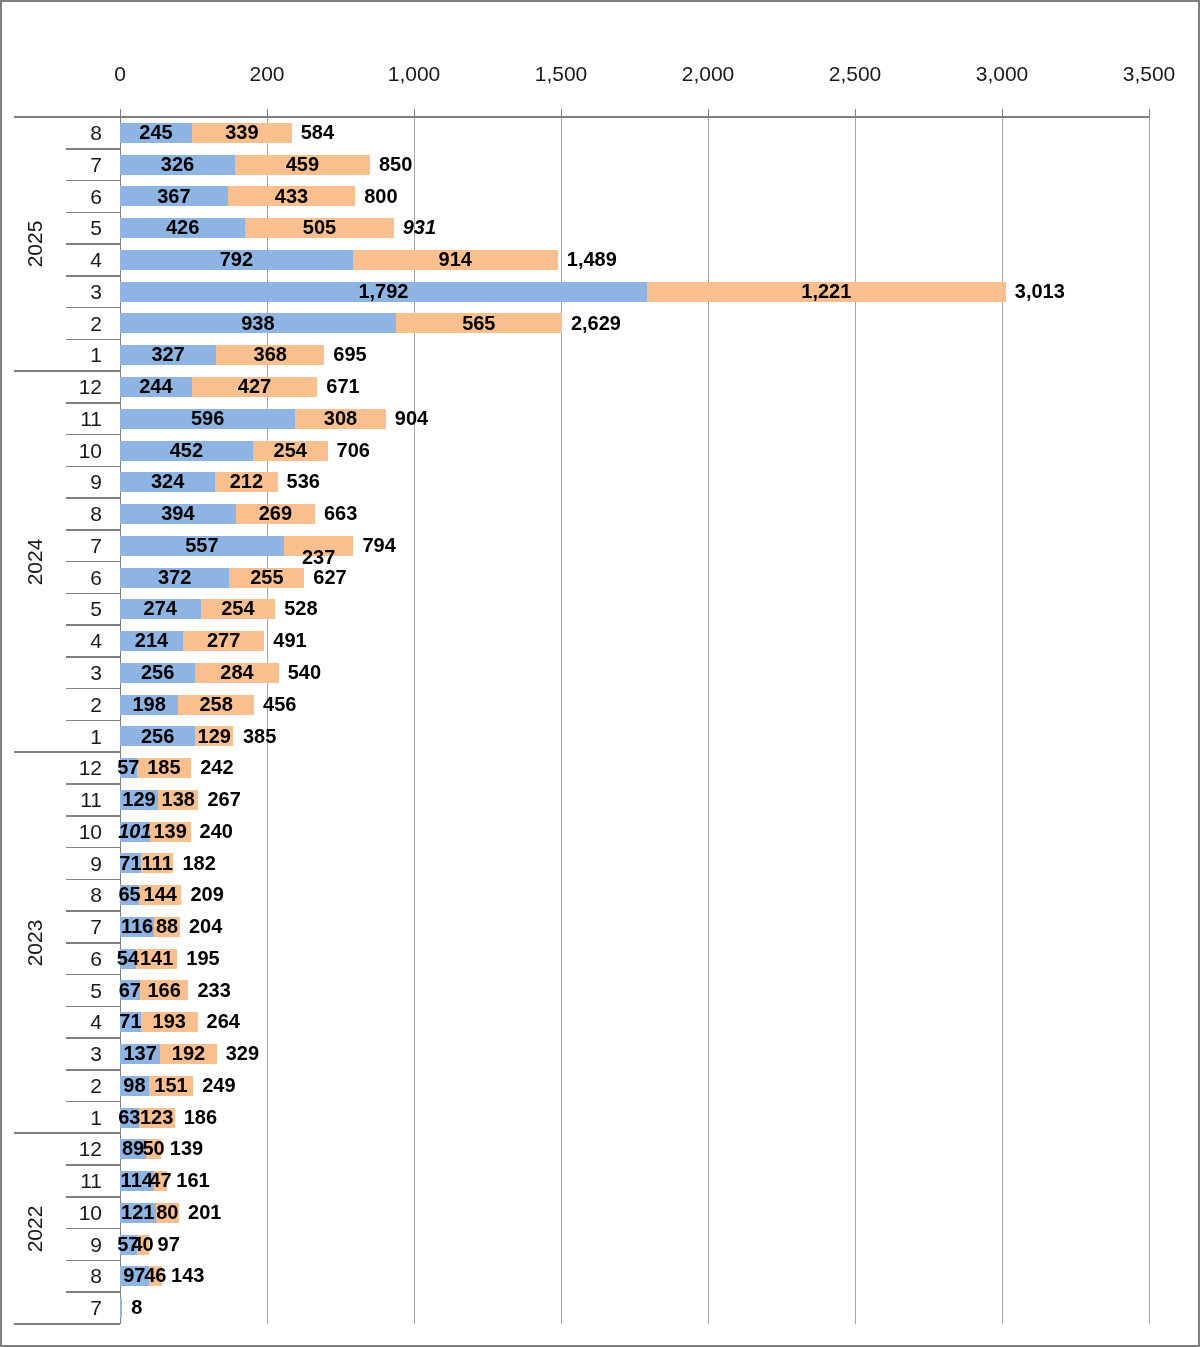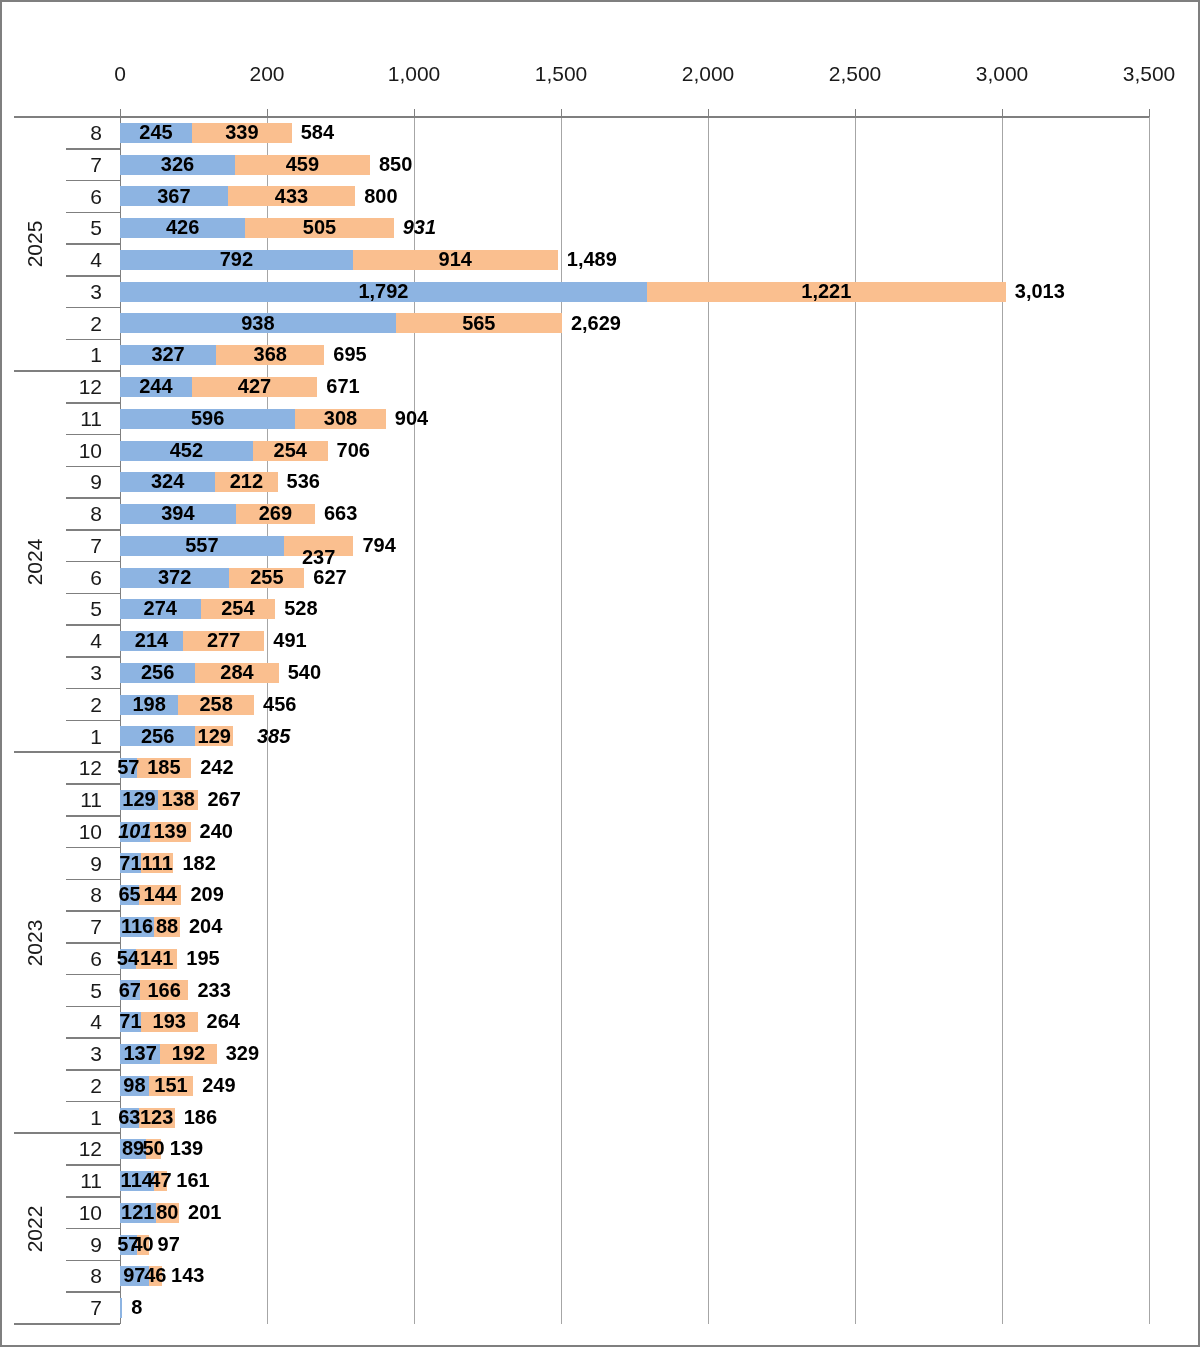--- a/index.html
+++ b/index.html
@@ -210,21 +210,21 @@
       <div class="bar-seg" style="left: 176.212px; top: 692.618px; width: 75.852px; background: rgb(250, 191, 143);"></div>
       <div class="seg-label" style="left: 82.106px; top: 686.737px; height: 31.7632px; line-height: 31.7632px;">198</div>
       <div class="seg-label" style="left: 149.138px; top: 686.737px; height: 31.7632px; line-height: 31.7632px;">258</div>
       <div class="total-label" style="left: 261.064px; top: 686.737px; height: 31.7632px; line-height: 31.7632px;">456</div>
       <div class="sep" style="left: 64px; top: 749.513px; width: 54px; height: 1.5px; opacity: 0;"></div>
       <div class="month-label" style="left: 36px; top: 718.5px; height: 31.7632px; line-height: 31.7632px;">1</div>
       <div class="bar-seg" style="left: 118px; top: 724.382px; width: 75.264px; background: rgb(141, 180, 226);"></div>
       <div class="bar-seg" style="left: 193.264px; top: 724.382px; width: 37.926px; background: rgb(250, 191, 143);"></div>
       <div class="seg-label" style="left: 90.632px; top: 718.5px; height: 31.7632px; line-height: 31.7632px;">256</div>
       <div class="seg-label" style="left: 147.227px; top: 718.5px; height: 31.7632px; line-height: 31.7632px;">129</div>
-      <div class="total-label" style="left: 255px; top: 718.5px; height: 31.7632px; line-height: 31.7632px; font-style: italic;">385</div>
+      <div class="total-label" style="left: 241px; top: 718.5px; height: 31.7632px; line-height: 31.7632px;">385</div>
       <div class="sep" style="left: 12px; top: 749.263px; width: 106px; height: 2px;"></div>
       <div class="year-label" style="left: -27px; top: 546.684px;">2024</div>
       <div class="sep" style="left: 64px; top: 781.276px; width: 54px; height: 1.5px; opacity: 1;"></div>
       <div class="month-label" style="left: 36px; top: 750.263px; height: 31.7632px; line-height: 31.7632px;">12</div>
       <div class="bar-seg" style="left: 118px; top: 756.145px; width: 16.758px; background: rgb(141, 180, 226);"></div>
       <div class="bar-seg" style="left: 134.758px; top: 756.145px; width: 54.39px; background: rgb(250, 191, 143);"></div>
       <div class="seg-label" style="left: 61.379px; top: 750.263px; height: 31.7632px; line-height: 31.7632px;">57</div>
       <div class="seg-label" style="left: 96.953px; top: 750.263px; height: 31.7632px; line-height: 31.7632px;">185</div>
       <div class="total-label" style="left: 198.148px; top: 750.263px; height: 31.7632px; line-height: 31.7632px;">242</div>
       <div class="sep" style="left: 64px; top: 813.039px; width: 54px; height: 1.5px; opacity: 1;"></div>

